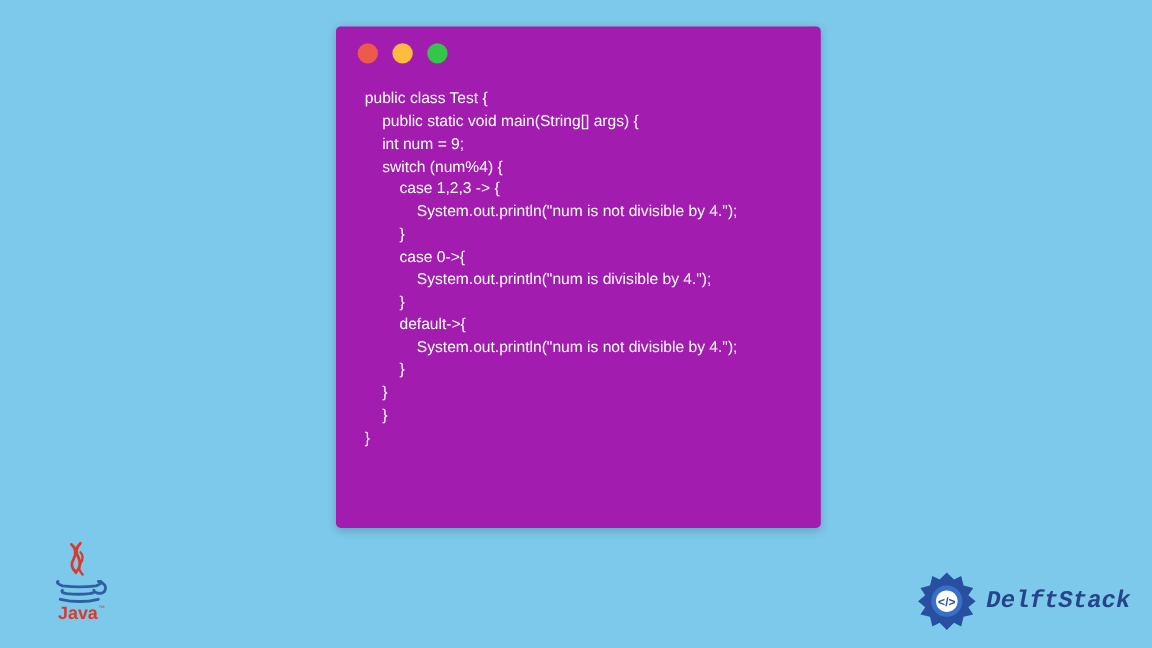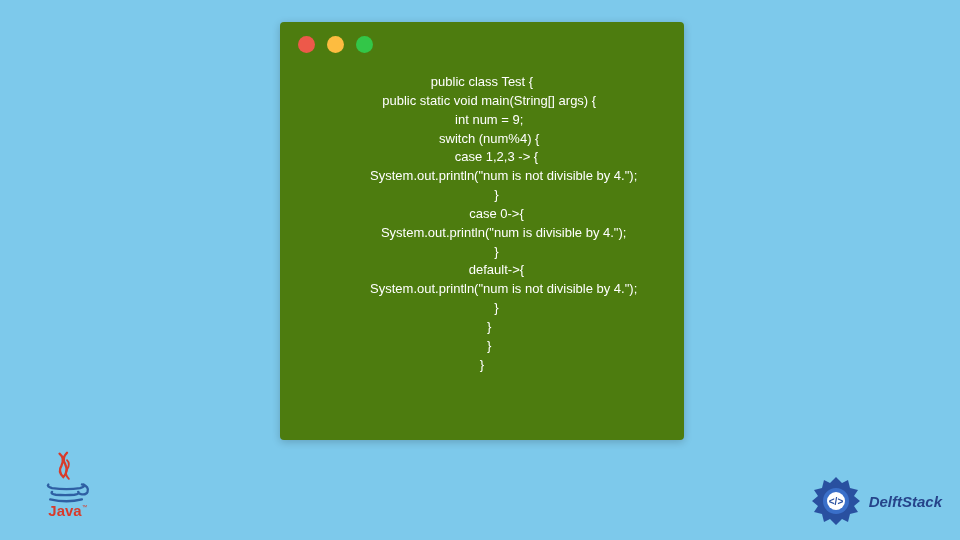--- a/index.html
+++ b/index.html
@@ -13,24 +13,23 @@
       background: #7dc9eb;
       position: relative;
       font-family: Arial, sans-serif;
     }
     .code-window {
       position: absolute;
       top: 22px;
       left: 280px;
       width: 404px;
       height: 418px;
-      background: #4d7c0f;
+      background: #a21caf;
       border-radius: 4px;
       box-shadow: 0 2px 8px rgba(0,0,0,0.2);
-      text-align: center;
     }
     .window-controls {
       display: flex;
       gap: 12px;
       padding: 14px 18px;
     }
     .control-dot {
       width: 17px;
       height: 17px;
       border-radius: 50%;
@@ -63,24 +62,25 @@
       right: 18px;
       display: flex;
       align-items: center;
       gap: 6px;
     }
     .delft-icon {
       width: 54px;
       height: 54px;
     }
     .delft-text {
-      font-size: 15px;
+      font-size: 20px;
       font-weight: 600;
       color: #26448a;
       font-style: italic;
+      font-family: Liberation Mono, monospace;
     }
   </style>
 </head>
 <body>
 
 <div class="code-window">
   <div class="window-controls">
     <div class="control-dot dot-red"></div>
     <div class="control-dot dot-yellow"></div>
     <div class="control-dot dot-green"></div>

